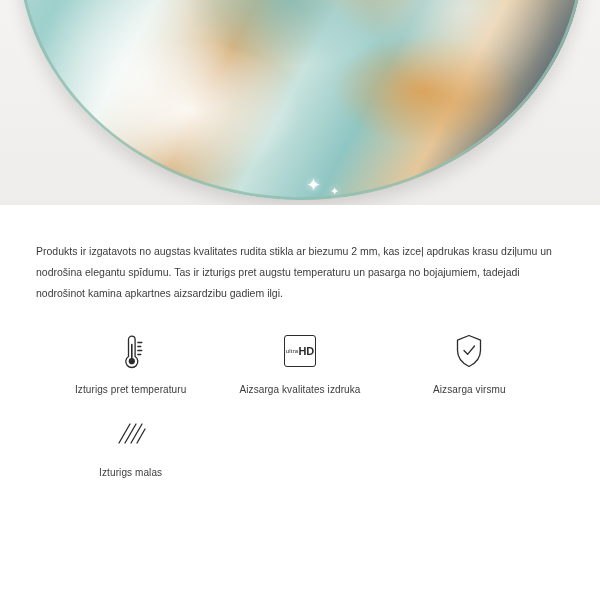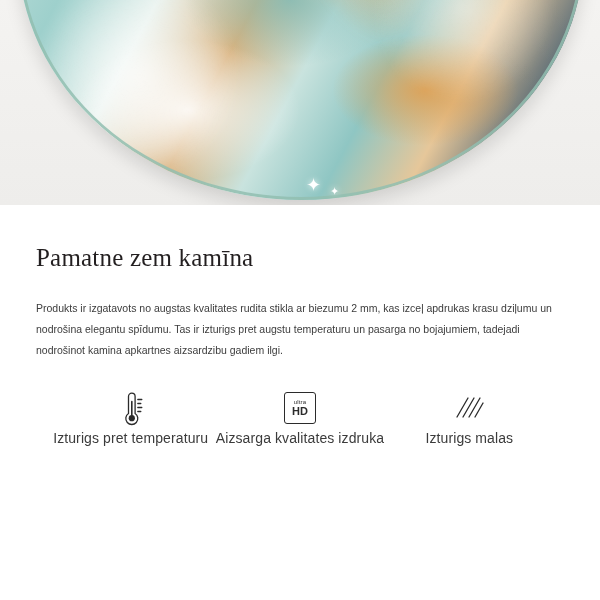--- a/index.html
+++ b/index.html
@@ -166,33 +166,33 @@
     justify-content: flex-start;
   }
   .feature-icon {
     height: 42px;
     display: flex;
     align-items: center;
     justify-content: center;
     color: #2b2b2b;
   }
   .feature-label {
-    margin-top: 1px;
-    font-size: 14px;
+    margin-top: 12px;
+    font-size: 10px;
     color: #3b3b3b;
     text-align: center;
     letter-spacing: 0.1px;
   }
   .hd-box {
     width: 30px;
     height: 30px;
     border: 1.4px solid #2b2b2b;
     border-radius: 3px;
     display: flex;
-    flex-direction: column;
+    flex-direction: row;
     align-items: center;
     justify-content: center;
     line-height: 1;
   }
   .hd-box .t1 { font-size: 6px; letter-spacing: 0.2px; }
   .hd-box .t2 { font-size: 11px; font-weight: bold; margin-top: 1px; }
 </style>
 </head>
 <body>
 
@@ -208,21 +208,20 @@
       <div class="panel-gloss"></div>
       <div class="panel-edge"></div>
     </div>
     <span class="sparkle s1">✦</span>
     <span class="sparkle s2">✦</span>
   </div>
 
   <div class="content">
 
     <h1 class="headline">
-      <span>Pamatne zem kamīna</span>
     </h1>
 
     <p class="body-copy">Produkts ir izgatavots no augstas kvalitates rudita stikla ar biezumu 2 mm, kas izceļ apdrukas krasu dziļumu un nodrošina elegantu spīdumu. Tas ir izturigs pret augstu temperaturu un pasarga no bojajumiem, tadejadi nodrošinot kamina apkartnes aizsardzibu gadiem ilgi.</p>
 
     <div class="features">
 
       <div class="feature">
         <div class="feature-icon">
           <svg width="34" height="38" viewBox="0 0 34 38" fill="none" stroke="#2b2b2b" stroke-width="1.3" stroke-linecap="round">
             <path d="M14.5 24.5V7.5a3.3 3.3 0 0 1 6.6 0v17a6 6 0 1 1-6.6 0Z"></path>
@@ -237,20 +236,29 @@
       <div class="feature">
         <div class="feature-icon">
           <div class="hd-box">
             <span class="t1">ultra</span>
             <span class="t2">HD</span>
           </div>
         </div>
         <div class="feature-label">Aizsarga kvalitates izdruka</div>
       </div>
 
+      <div class="feature">
+        <div class="feature-icon">
+          <svg width="32" height="38" viewBox="0 0 32 38" fill="none" stroke="#2b2b2b" stroke-width="1.3" stroke-linejoin="round" stroke-linecap="round">
+            <path d="M16 3.5 4.5 8.2v10.1c0 7.4 5 13.1 11.5 16.2 6.5-3.1 11.5-8.8 11.5-16.2V8.2Z"></path>
+            <path d="m11 18.5 3.6 3.8L21.5 14"></path>
+          </svg>
+        </div>
+        <div class="feature-label">Aizsarga virsmu</div>
+      </div>
 
 
       <div class="feature">
         <div class="feature-icon">
           <svg width="34" height="32" viewBox="0 0 34 32" fill="none" stroke="#2b2b2b" stroke-width="1.3" stroke-linecap="round">
             <path d="M5 25 16 6"></path>
             <path d="M11 25 22 6"></path>
             <path d="M17 25 28 6"></path>
             <path d="M23 25 31 11"></path>
           </svg>

